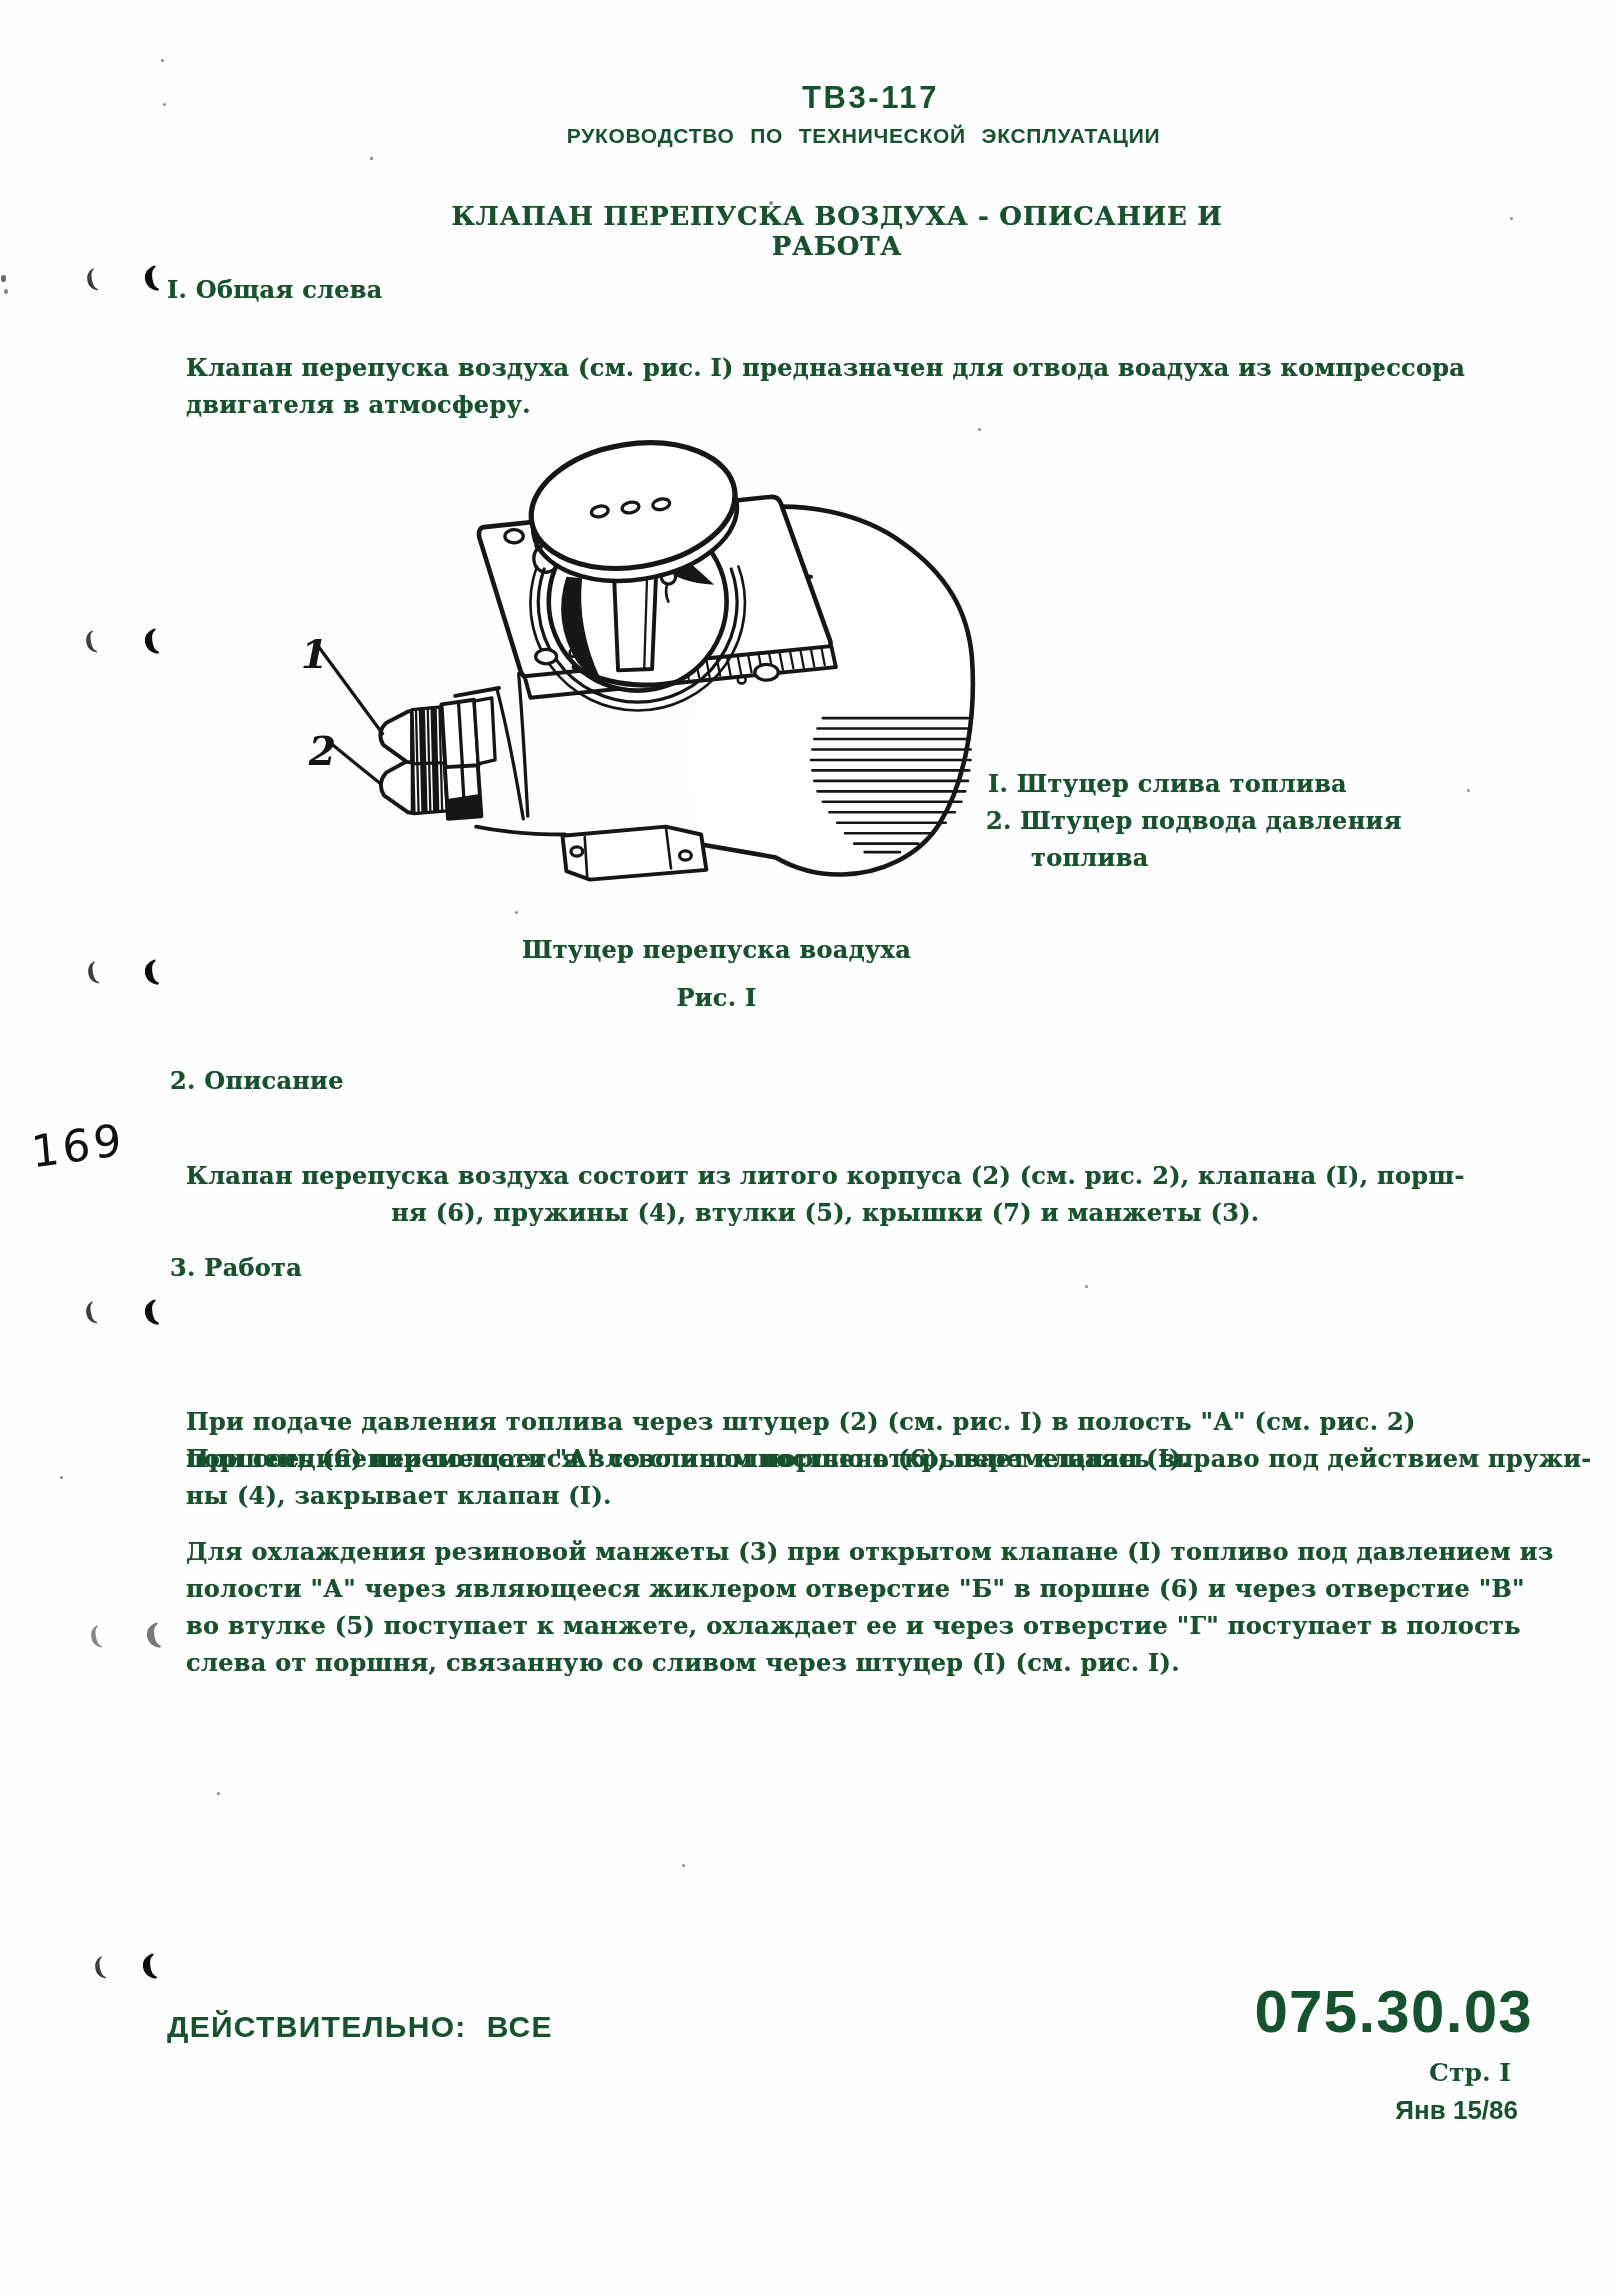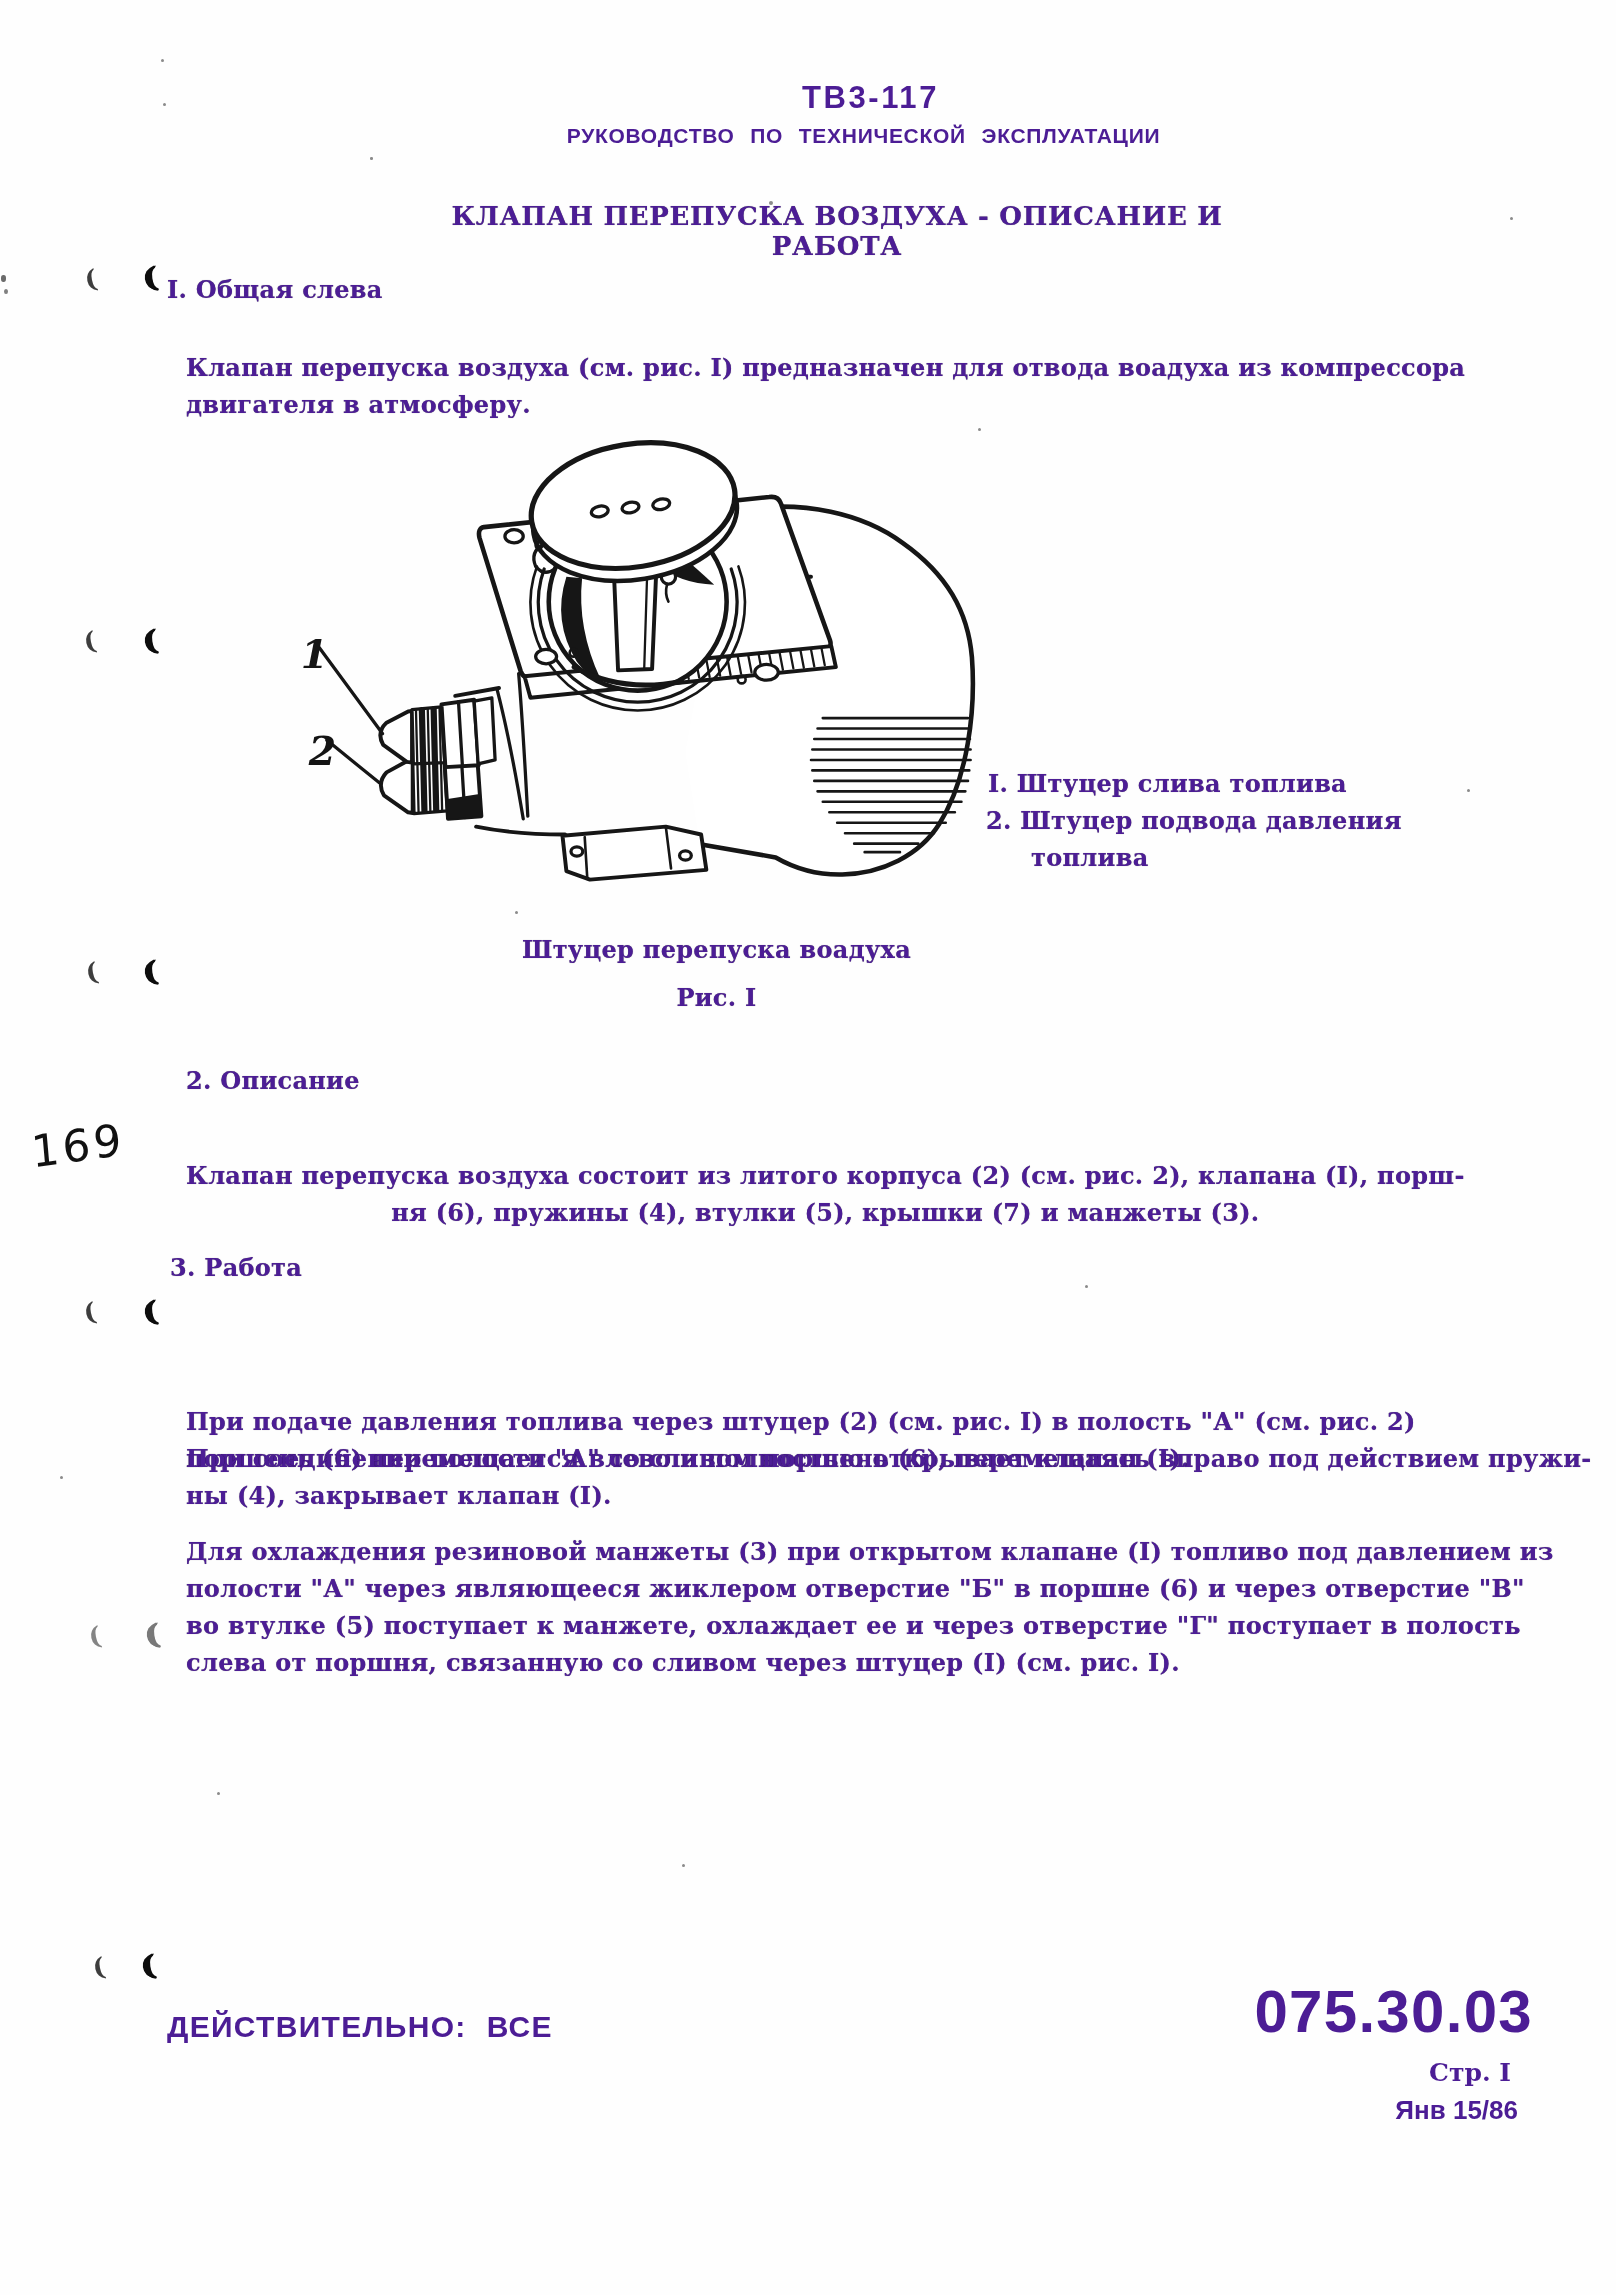--- a/index.html
+++ b/index.html
@@ -1,18 +1,18 @@
 <!DOCTYPE html>
 <html style="font-size:10.5px"><head>
 <meta charset="utf-8">
 <style>
   html,body{margin:0;padding:0;background:#888;}
   .page{position:relative;width:1616px;height:2295px;background:#fefefe;overflow:hidden;
         font-family:"DejaVu Serif",serif;color:#151515;}
-  .t{position:absolute;white-space:pre-line;font-family:"DejaVu Serif",serif;font-weight:700;color:#4c1d95;}
+  .t{position:absolute;white-space:pre-line;font-family:"DejaVu Serif",serif;font-weight:700;color:#14532d;}
   .body-text{font-size:24px;line-height:37px;letter-spacing:0.3px;text-shadow:0 0 0.7px rgba(0,0,0,.55);}
   .center{text-align:center;}
   .sans{font-family:"Liberation Sans",sans-serif;}
   .mark{position:absolute;font-family:"DejaVu Serif",serif;font-weight:900;color:#0d0d0d;line-height:1;}
   .mark-r{font-size:27.5px;transform:rotate(-8deg) scaleX(1.2);text-shadow:1.3px 0 0 currentColor,0.7px 0.7px 0 currentColor;}
   .mark-l{font-size:25px;opacity:.8;transform:rotate(-12deg) scaleX(1.05);}
   .speck{position:absolute;background:#2c2c2c;border-radius:50%;opacity:.55;}
   .handwriting{position:absolute;font-family:"DejaVu Sans",sans-serif;font-weight:400;font-size:44px;
                color:#111;transform:rotate(-8deg) skewX(-3deg);letter-spacing:3.3px;}
 </style>
@@ -136,21 +136,21 @@
     </g>
   </svg>
 
   <div class="t body-text" style="left:988px;top:765px;">I. Штуцер слива топлива</div>
   <div class="t body-text" style="left:986px;top:802px;">2. Штуцер подвода давления</div>
   <div class="t body-text" style="left:1031px;top:839px;">топлива</div>
 
   <div class="t body-text center" style="left:455px;top:931px;width:523px;">Штуцер перепуска воадуха</div>
   <div class="t body-text center" style="left:455px;top:979px;width:523px;">Рис. I</div>
 
-  <div class="t body-text" style="left:170px;top:1062px;margin-left:16px;">2. Описание</div>
+  <div class="t body-text" style="left:170px;top:1062px;">2. Описание</div>
   <div class="handwriting" style="left:31px;top:1120px;">169</div>
   <div class="t body-text" style="left:186px;top:1157px;text-align:center;">Клапан перепуска воздуха состоит из литого корпуса (2) (см. рис. 2), клапана (I), порш-
 ня (6), пружины (4), втулки (5), крышки (7) и манжеты (3).</div>
 
   <div class="t body-text" style="left:170px;top:1249px;">3. Работа</div>
   <div class="t body-text" style="left:186px;top:1360px;margin-top:43px;">При подаче давления топлива через штуцер (2) (см. рис. I) в полость "А" (см. рис. 2)
 поршень (6) перемещается влево и полностью открывает клапан (I).</div>
   <div class="t body-text" style="left:186px;top:1440px;">При соединении полости "А" со сливом поршень (6), перемещаясь вправо под действием пружи-
 ны (4), закрывает клапан (I).</div>
   <div class="t body-text" style="left:186px;top:1533px;">Для охлаждения резиновой манжеты (3) при открытом клапане (I) топливо под давлением из

